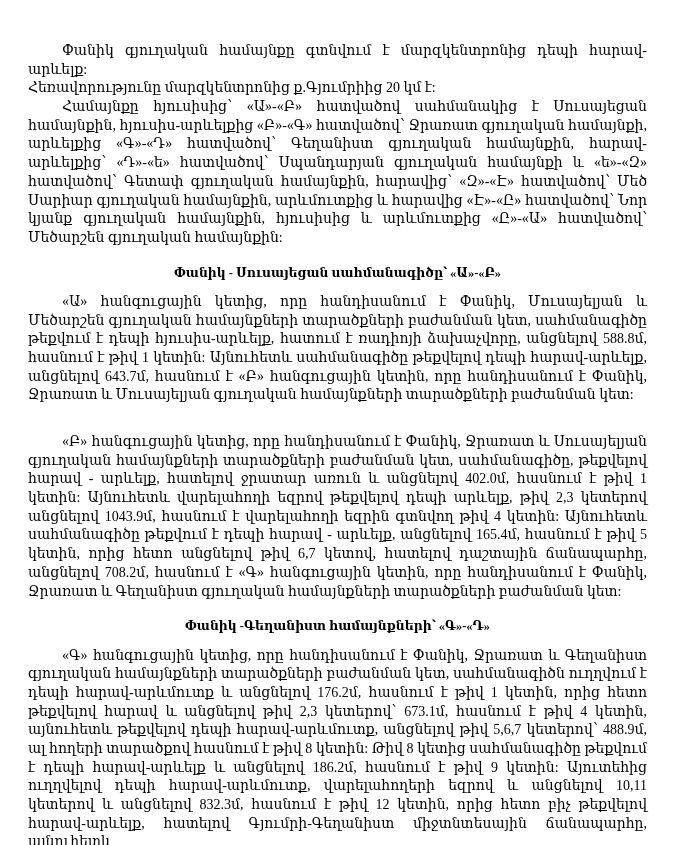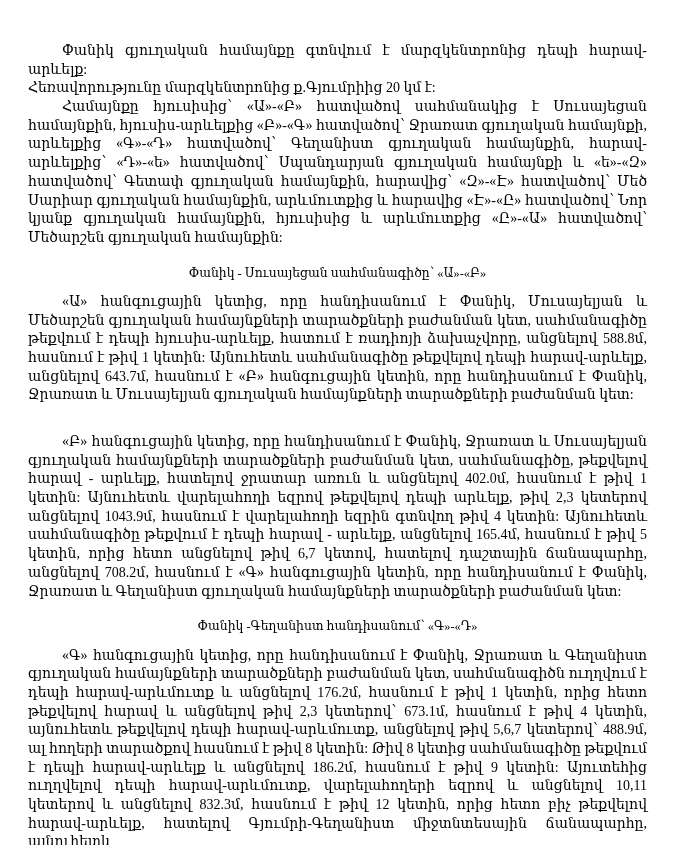--- a/index.html
+++ b/index.html
@@ -42,21 +42,21 @@
     text-align: justify;
     text-justify: inter-word;
     text-indent: 34px;
   }
   p.body-par.no-indent {
     text-indent: 0;
   }
   h2.section-head {
     margin: 0;
     text-align: center;
-    font-weight: normal;
+    font-weight: bold;
     font-size: 12.4px;
     line-height: 1.4;
   }
   .block {
     margin-bottom: 0;
   }
 </style>
 </head>
 <body>
 
@@ -81,19 +81,19 @@
 
   <div class="spacer-md"></div>
 
 
   <div class="spacer-sm"></div>
 
   <p class="body-par">«Բ» հանգուցային կետից, որը հանդիսանում է Փանիկ, Ջրառատ և Սուսայելյան գյուղական համայնքների տարածքների բաժանման կետ, սահմանագիծը, թեքվելով  հարավ - արևելք, հատելով ջրատար առուն և անցնելով 402.0մ, հասնում է թիվ 1 կետին: Այնուհետև վարելահողի եզրով թեքվելով դեպի արևելք, թիվ 2,3 կետերով անցնելով 1043.9մ, հասնում է վարելահողի եզրին գտնվող թիվ 4 կետին: Այնուհետև սահմանագիծը թեքվում է դեպի հարավ - արևելք, անցնելով 165.4մ, հասնում է թիվ 5 կետին, որից հետո անցնելով թիվ 6,7 կետով, հատելով դաշտային ճանապարհը, անցնելով 708.2մ, հասնում է «Գ» հանգուցային կետին, որը հանդիսանում է Փանիկ, Ջրառատ և Գեղանիստ գյուղական համայնքների տարածքների բաժանման կետ:</p>
 
   <div class="spacer-md"></div>
 
-  <h2 class="section-head">Փանիկ -Գեղանիստ  հանդիսանում՝  «Գ»-«Դ»</h2>
+  <h2 class="section-head">Փանիկ -Գեղանիստ  համայնքների՝  «Գ»-«Դ»</h2>
 
   <div class="spacer-sm"></div>
 
   <p class="body-par">«Գ» հանգուցային կետից, որը հանդիսանում է Փանիկ, Ջրառատ և Գեղանիստ գյուղական համայնքների տարածքների բաժանման կետ, սահմանագիծն ուղղվում է դեպի հարավ-արևմուտք և անցնելով 176.2մ, հասնում է թիվ 1 կետին, որից հետո թեքվելով հարավ և անցնելով թիվ 2,3 կետերով՝ 673.1մ,  հասնում է թիվ 4 կետին, այնուհետև թեքվելով դեպի հարավ-արևմուտք, անցնելով թիվ 5,6,7 կետերով՝ 488.9մ, ալ հողերի տարածքով հասնում է թիվ 8 կետին: Թիվ 8 կետից սահմանագիծը թեքվում է դեպի հարավ-արևելք և անցնելով 186.2մ, հասնում է թիվ 9 կետին: Այուտեհից ուղղվելով դեպի հարավ-արևմուտք, վարելահողերի եզրով և անցնելով 10,11 կետերով և անցնելով 832.3մ, հասնում է թիվ 12 կետին, որից հետո բիչ թեքվելով հարավ-արևելք, հատելով Գյումրի-Գեղանիստ միջտնտեսային ճանապարհը, այնուհետև</p>
 
 </div>
 
 </body></html>

